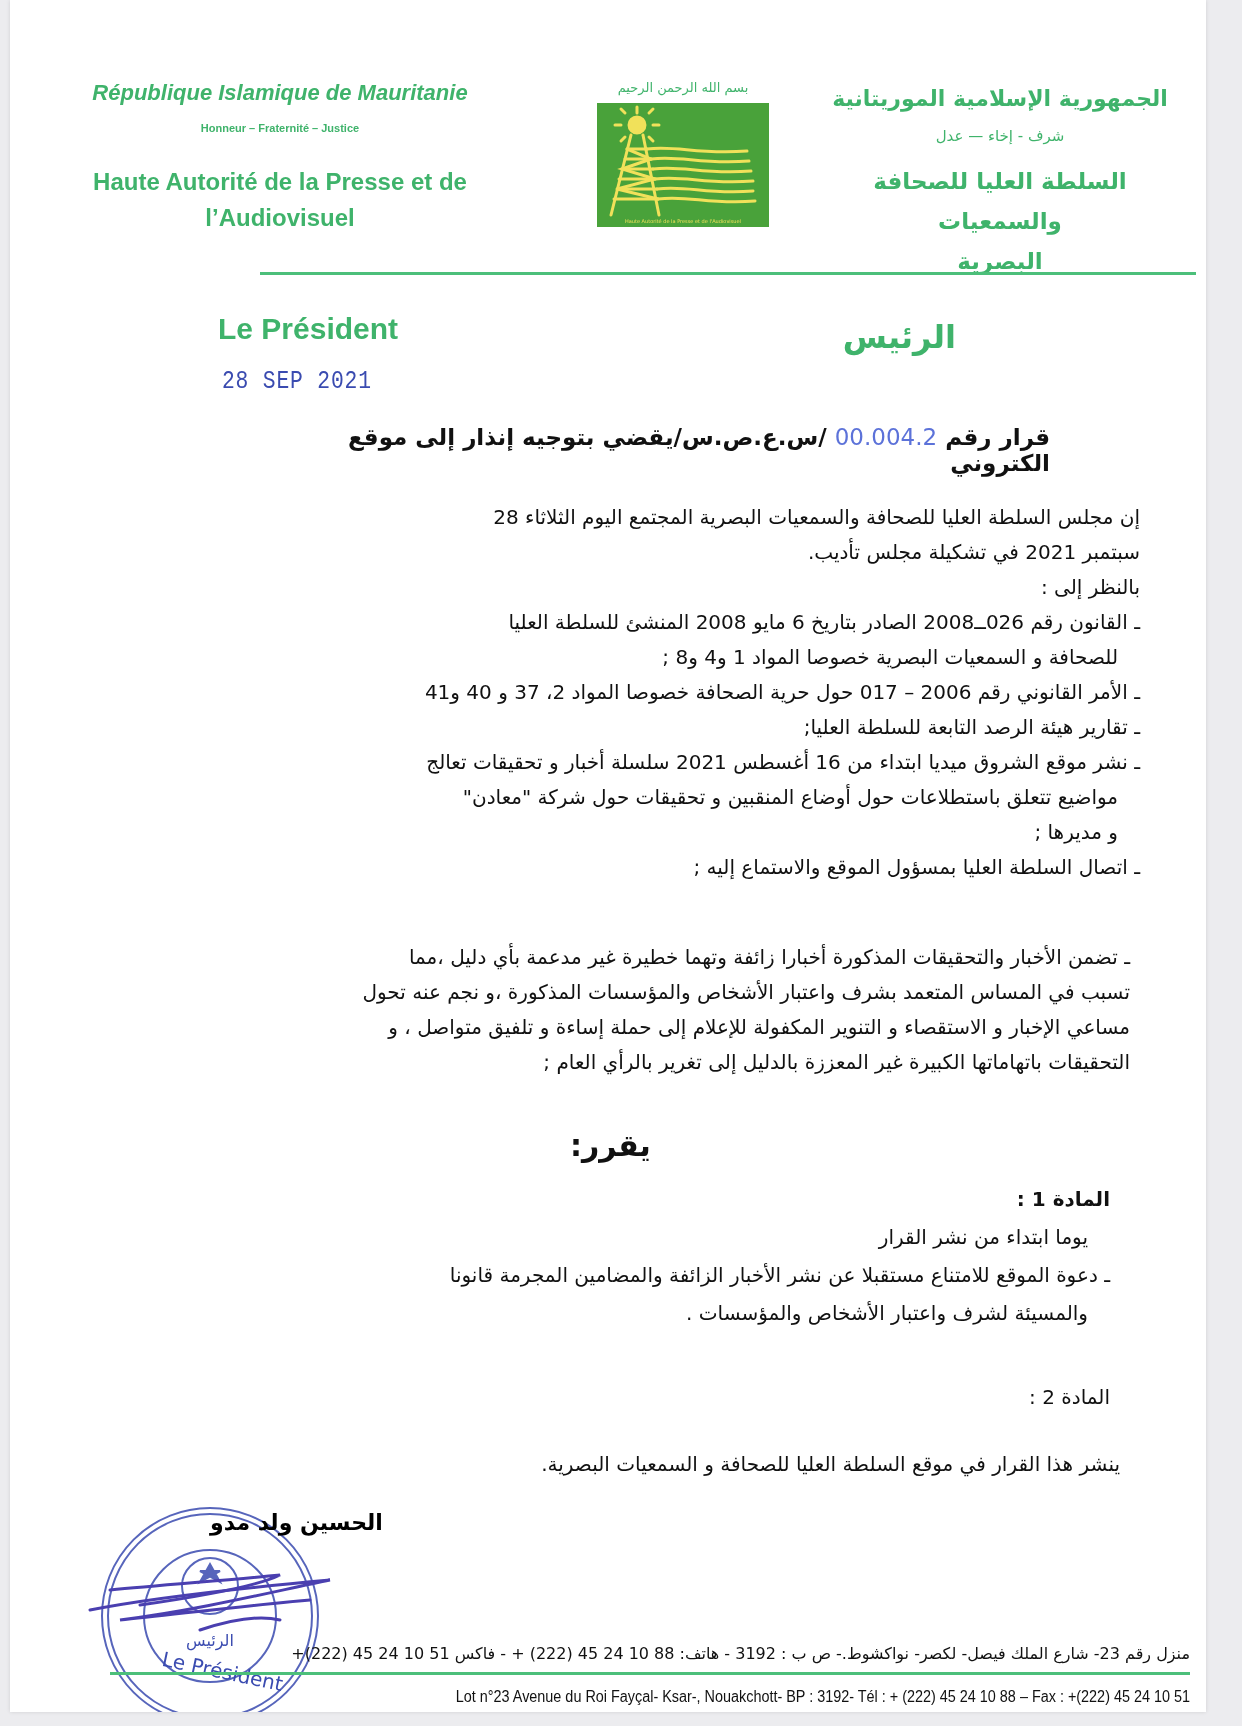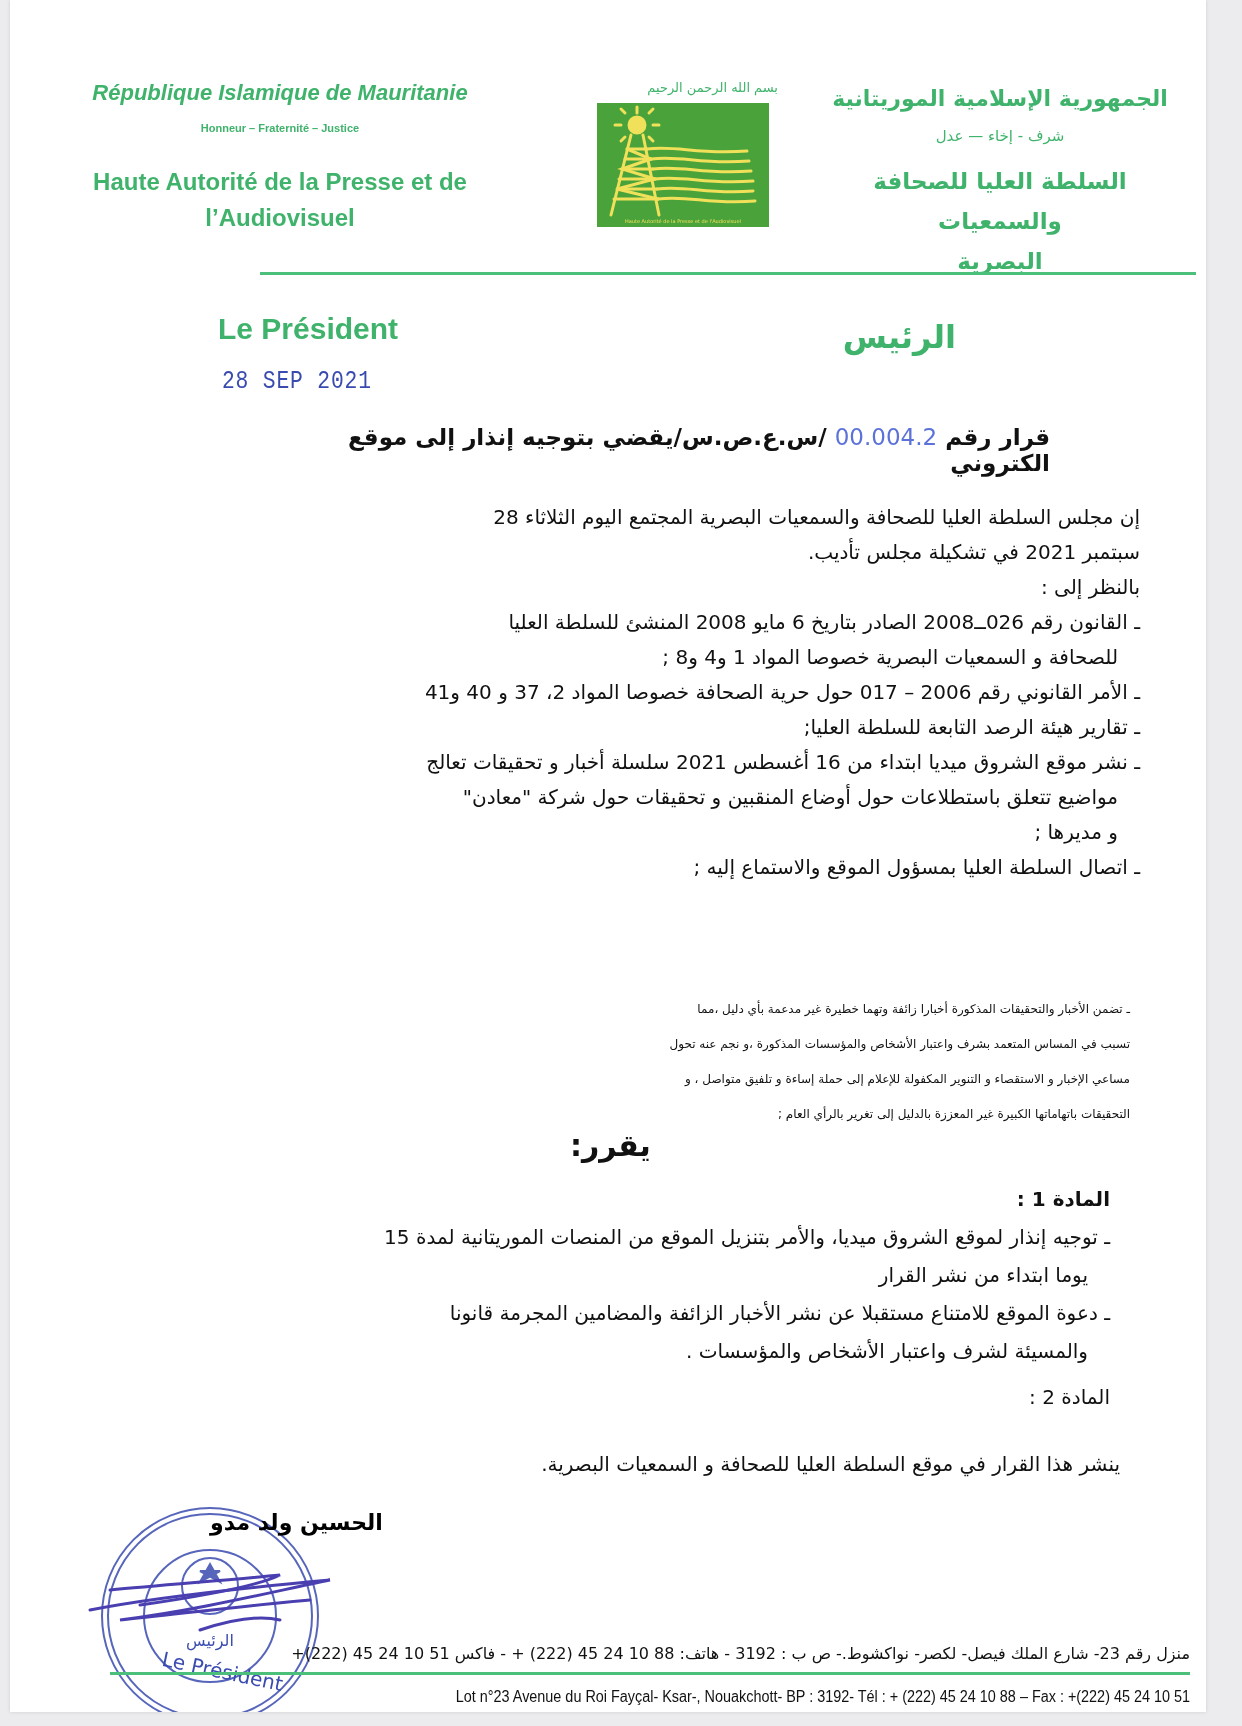--- a/index.html
+++ b/index.html
@@ -22,21 +22,21 @@
   .hdr-fr .l2 { font-size: 11px; margin-top: 16px; }
   .hdr-fr .l3 { font-size: 24px; margin-top: 30px; line-height: 36px; }
   .hdr-ar {
     position: absolute; left: 800px; top: 86px; width: 380px; text-align: center;
     direction: rtl; font-family: "DejaVu Sans", sans-serif; font-weight: bold; color: #3fb36b;
   }
   .hdr-ar .l1 { font-size: 22px; }
   .hdr-ar .l2 { font-size: 15px; margin-top: 16px; font-weight: normal; }
   .hdr-ar .l3 { font-size: 23px; margin-top: 16px; line-height: 40px; }
   .logo-wrap { position: absolute; left: 578px; top: 80px; width: 190px; text-align: center; }
-  .basmala { direction: rtl; font-size: 13px; color: #3fb36b; text-align: right; }
+  .basmala { direction: rtl; font-size: 13px; color: #3fb36b; }
   .logo {
     margin: 8px auto 0; width: 172px; height: 124px; background: #49a23a; position: relative;
   }
   .logo svg { position: absolute; left: 0; top: 0; }
   .rule { position: absolute; height: 3px; background: #4cbf7a; }
   .president-fr {
     position: absolute; left: 208px; top: 312px; font-family: "Liberation Sans", sans-serif;
     font-weight: bold; font-size: 30px; color: #3fb36b;
   }
   .president-ar {
@@ -52,21 +52,21 @@
     font-weight: bold; font-size: 23px; color: #111; margin-top: 18px;
   }
   .decision-title .num { color: #5c72d9; font-weight: normal; }
   .body-ar {
     position: absolute; left: 230px; top: 500px; width: 900px; direction: rtl; text-align: right;
     font-size: 20px; color: #111; line-height: 35px;
   }
   .body-ar p { margin: 0; }
   .bullet { padding-right: 0; }
   .indent { padding-right: 22px; }
-  .para2 { position: absolute; left: 210px; top: 992px; width: 910px; direction: rtl; text-align: justify; text-align-last: right; font-size: 12px; line-height: 35px; color:#111; }
+  .para2 { position: absolute; left: 210px; top: 940px; width: 910px; direction: rtl; text-align: justify; text-align-last: right; font-size: 20px; line-height: 35px; color:#111; }
   .para2 p { margin: 0; }
   .decides { position: absolute; left: 560px; top: 1128px; direction: rtl; font-weight: bold; font-size: 30px; color: #111; }
   .art { position: absolute; left: 200px; width: 900px; direction: rtl; text-align: right; font-size: 20px; line-height: 38px; color: #111; }
   .art p { margin: 0; }
   .art-head { font-weight: bold; }
   .publish { position: absolute; left: 240px; top: 1452px; width: 870px; direction: rtl; text-align: right; font-size: 20px; color:#111; }
   .sig-name { position: absolute; left: 200px; top: 1510px; direction: rtl; font-weight: bold; font-size: 22px; color: #000; }
   .stamp { position: absolute; left: 90px; top: 1486px; }
   .signature { position: absolute; left: 70px; top: 1560px; }
   .footer-rule { position: absolute; left: 100px; top: 1672px; width: 1080px; height: 3px; background: #4cbf7a; }
@@ -155,21 +155,20 @@
     <p>ـ تضمن الأخبار والتحقيقات المذكورة أخبارا زائفة وتهما خطيرة غير مدعمة بأي دليل ،مما</p>
     <p>تسبب في المساس المتعمد بشرف واعتبار الأشخاص والمؤسسات المذكورة ،و نجم عنه تحول</p>
     <p>مساعي الإخبار و الاستقصاء و التنوير المكفولة للإعلام إلى حملة إساءة و تلفيق متواصل ، و</p>
     <p>التحقيقات باتهاماتها الكبيرة غير المعززة بالدليل إلى تغرير بالرأي العام ;</p>
   </div>
 
   <div class="decides">يقرر:</div>
 
   <div class="art" style="top:1180px;">
     <p class="art-head">المادة 1 :</p>
-    <p>ـ توجيه إنذار لموقع الشروق ميديا، والأمر بتنزيل الموقع من المنصات الموريتانية لمدة 15</p>
     <p class="indent">يوما ابتداء من نشر القرار</p>
     <p>ـ دعوة الموقع للامتناع مستقبلا عن نشر الأخبار الزائفة والمضامين المجرمة قانونا</p>
     <p class="indent">والمسيئة لشرف واعتبار الأشخاص والمؤسسات .</p>
   </div>
 
   <div class="art" style="top:1378px;">
     <p>المادة 2 :</p>
   </div>
 
   <div class="publish">ينشر هذا القرار في موقع السلطة العليا للصحافة و السمعيات البصرية.</div>

